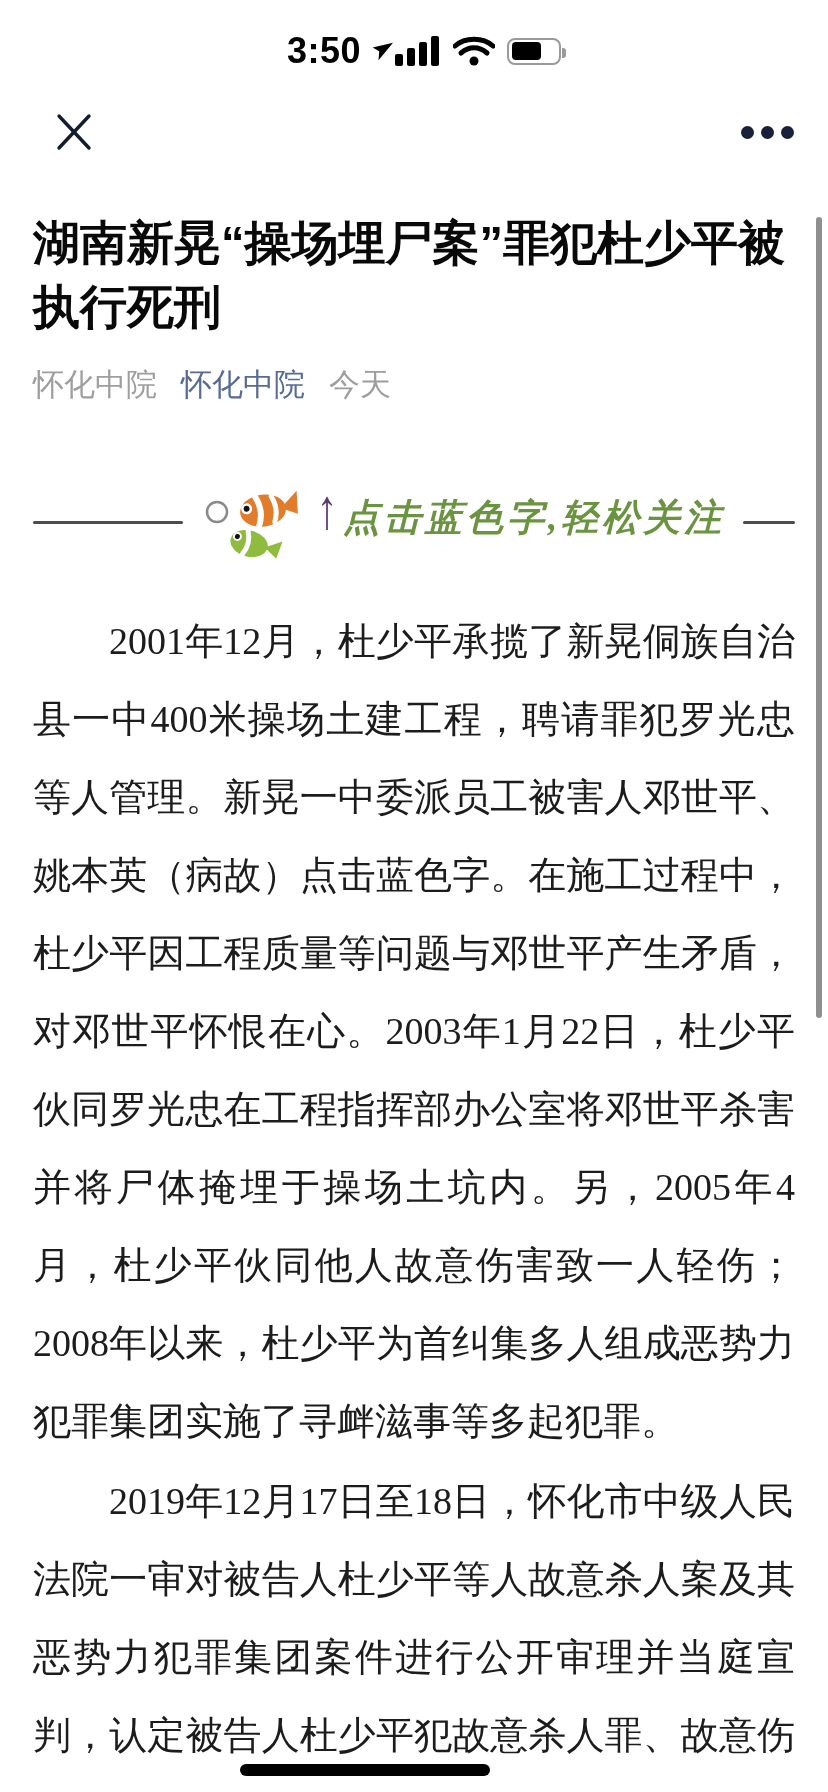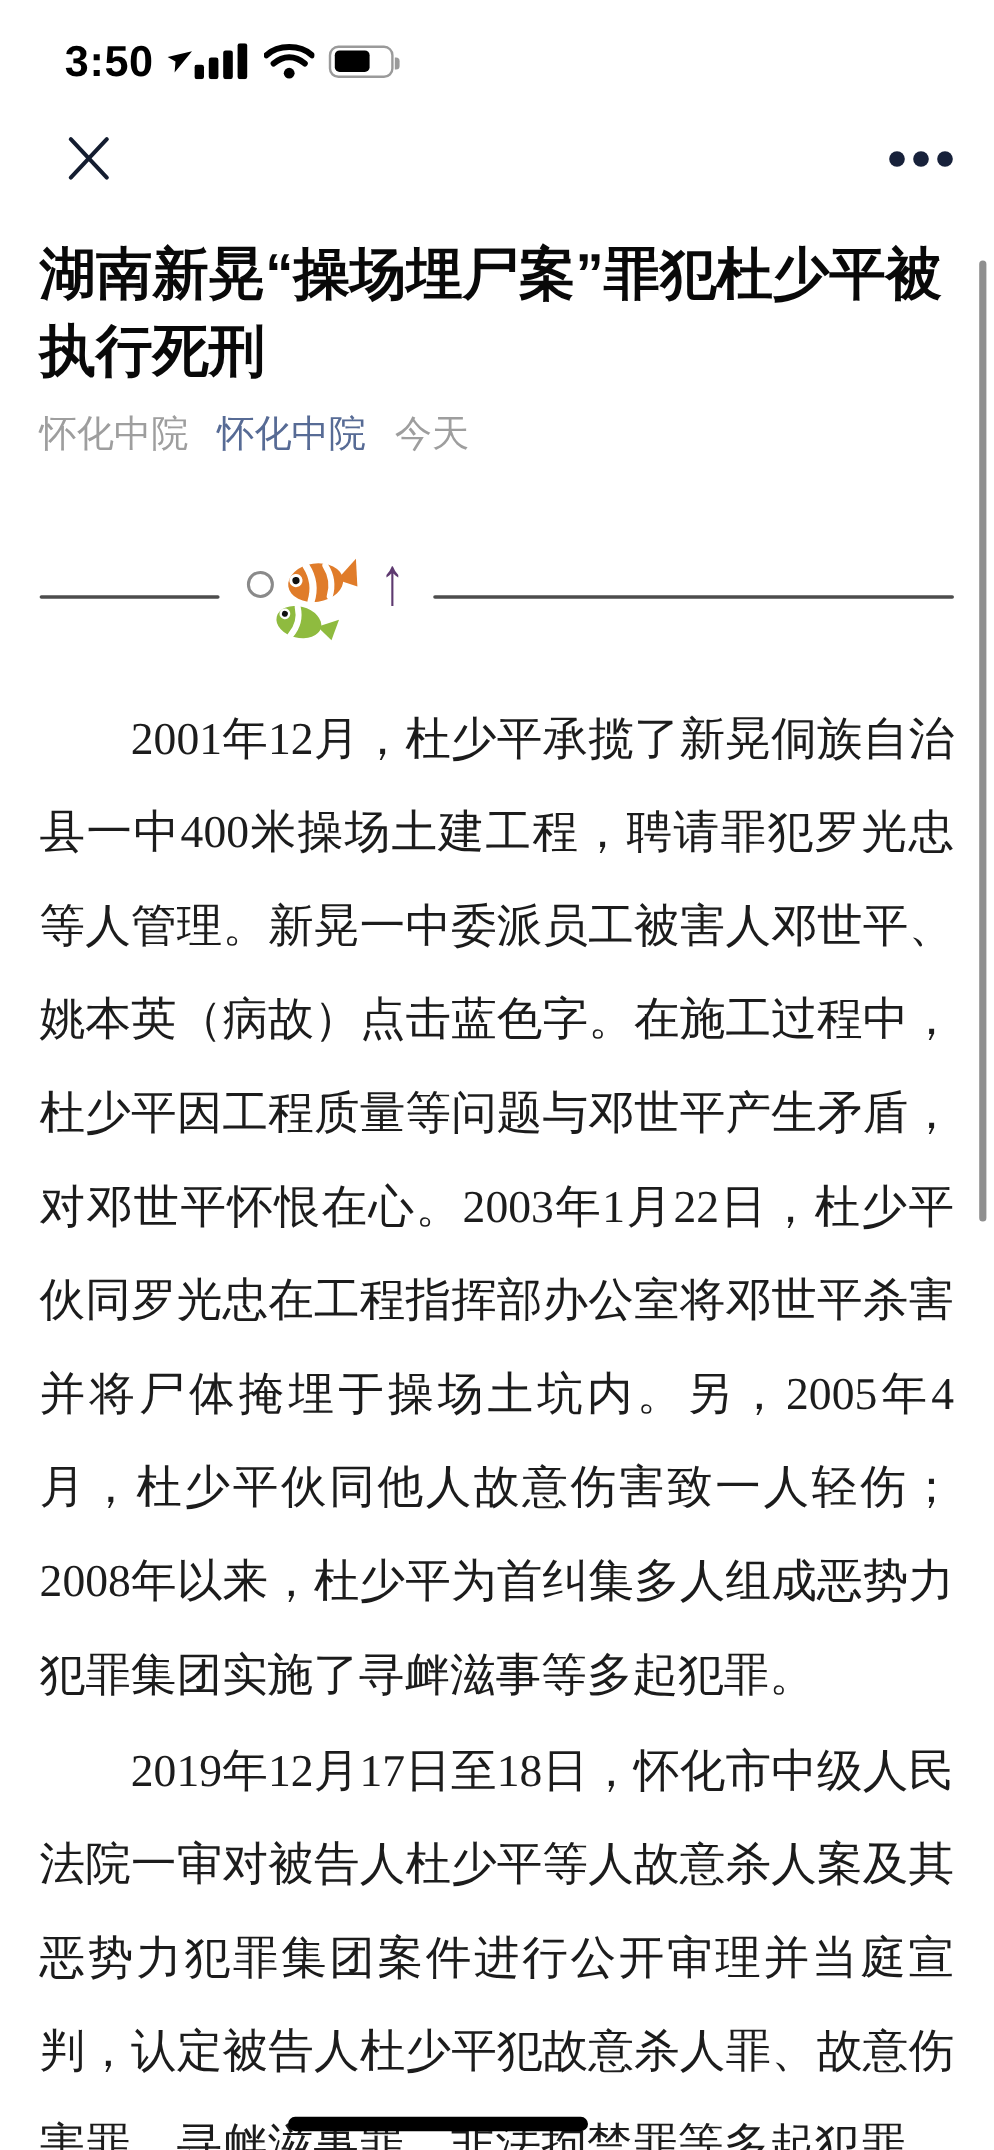--- a/index.html
+++ b/index.html
@@ -3,21 +3,21 @@
 <meta charset="utf-8">
 <style>
   html,body{margin:0;padding:0;}
   body{
     width:828px;height:1792px;background:#ffffff;overflow:hidden;position:relative;
     font-family:"Liberation Sans",sans-serif;
   }
   
   .statusbar{
     height:88px;box-sizing:border-box;display:flex;align-items:center;
-    justify-content:flex-start;padding:14px 34px 0 54px;
+    justify-content:center;padding:14px 34px 0 54px;
   }
   .time-wrap{display:flex;align-items:center;gap:8px;}
   .time{font-size:36px;font-weight:700;color:#000;letter-spacing:.5px;}
   .status-right{display:flex;align-items:center;gap:12px;}
   .battery{position:relative;width:54px;height:27px;border:2.5px solid #9a9a9a;
     border-radius:8px;box-sizing:border-box;padding:2.5px;}
   .battery-fill{height:100%;background:#000;border-radius:4px;}
   .battery-nub{position:absolute;right:-7px;top:8px;width:4px;height:10px;
     background:#9a9a9a;border-radius:0 3px 3px 0;}
   
@@ -25,24 +25,24 @@
     height:76px;margin-top:6px;display:flex;align-items:center;
     justify-content:space-between;padding:0 32px 0 52px;
   }
   .close-btn{width:44px;height:44px;display:flex;align-items:center;justify-content:center;
     background:none;border:none;padding:0;cursor:pointer;}
   .more-btn{display:flex;align-items:center;gap:7px;background:none;border:none;
     padding:6px 2px;cursor:pointer;}
   .dot{width:13px;height:13px;border-radius:50%;background:#17213a;}
   
   .title{
-    margin:26px 33px 0;font-size:47px;font-weight:700;line-height:64px;
+    margin:41px 33px 0;font-size:47px;font-weight:700;line-height:64px;
     color:#090909;font-family:"Liberation Sans",sans-serif;
   }
-  .byline{margin:18px 33px 0;font-size:31px;line-height:40px;display:flex;gap:24px;}
+  .byline{margin:28px 33px 0;font-size:31px;line-height:40px;display:flex;gap:24px;font-family:Liberation Mono, monospace;}
   .byline .muted{color:#9e9e9e;}
   .byline .link{color:#576b95;cursor:pointer;}
   
   .banner{
     margin:60px 33px 0;height:110px;display:flex;align-items:center;
   }
   .divider{height:3px;background:#4d4d4d;border-radius:2px;}
   .divider.left{width:150px;}
   .divider.right{flex:1;margin-left:18px;}
   .fish-svg{margin:6px 4px 0 22px;}
@@ -133,20 +133,21 @@
 
     <g transform="rotate(14 46 62)">
       <polygon points="60,62 76,52 74,70" fill="#8fbb3f"></polygon>
       <ellipse cx="44" cy="62" rx="19" ry="13" fill="#8fbb3f"></ellipse>
       <path d="M40 50 q6 12 0 24" stroke="#fff" stroke-width="5" fill="none" stroke-linecap="round"></path>
       <circle cx="31" cy="58" r="4.5" fill="#fff"></circle>
       <circle cx="31" cy="58" r="2.5" fill="#111"></circle>
     </g>
   </svg>
   <span class="banner-arrow">↑</span>
+  <span class="banner-caption">点击蓝色字,轻松关注</span>
   <div class="divider right"></div>
 </div>
 
 <div class="article">
   <p>2001年12月，杜少平承揽了新晃侗族自治县一中400米操场土建工程，聘请罪犯罗光忠等人管理。新晃一中委派员工被害人邓世平、姚本英（病故）点击蓝色字。在施工过程中，杜少平因工程质量等问题与邓世平产生矛盾，对邓世平怀恨在心。2003年1月22日，杜少平伙同罗光忠在工程指挥部办公室将邓世平杀害并将尸体掩埋于操场土坑内。另，2005年4月，杜少平伙同他人故意伤害致一人轻伤；2008年以来，杜少平为首纠集多人组成恶势力犯罪集团实施了寻衅滋事等多起犯罪。</p>
   <p>2019年12月17日至18日，怀化市中级人民法院一审对被告人杜少平等人故意杀人案及其恶势力犯罪集团案件进行公开审理并当庭宣判，认定被告人杜少平犯故意杀人罪、故意伤害罪、寻衅滋事罪、非法拘禁罪等多起犯罪。</p>
 </div>
 
 <div class="scrollbar"></div>
 <div class="home-indicator"></div>

